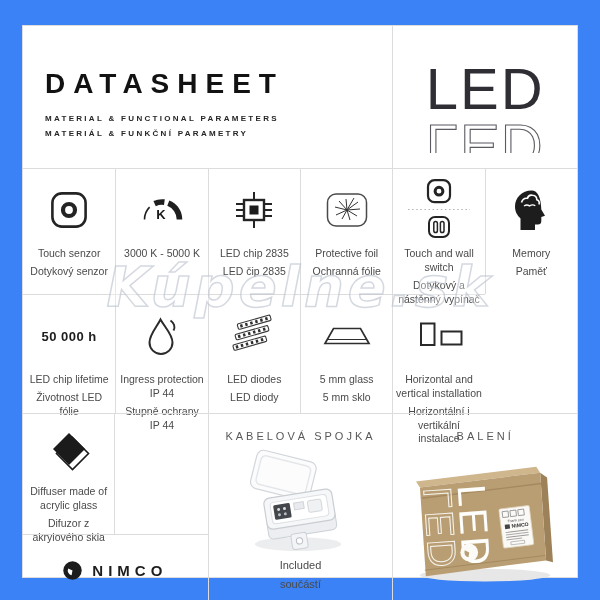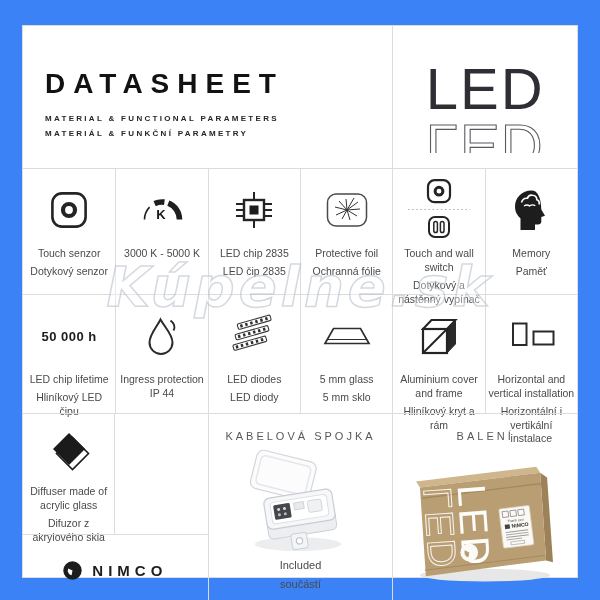--- a/index.html
+++ b/index.html
@@ -164,31 +164,32 @@
       </div>
       <div class="lbl en">Memory</div>
       <div class="lbl cz">Paměť</div>
     </div>
 
     <div class="cell fc">
       <div class="icon-box">
         <div class="hours">50 000 h</div>
       </div>
       <div class="lbl en">LED chip lifetime</div>
-      <div class="lbl cz">Hliníkový LED čipu</div>
+      <div class="lbl cz">Životnost LED fólie</div>
     </div>
 
     <div class="cell">
       <div class="icon-box">
         <svg width="40" height="42" viewBox="0 0 40 42">
           <path d="M18.5 4.5 C14.5 12.5 7.5 19.5 7.5 27.5 a11.5 11.5 0 0 0 23 0 C30.5 19.5 23 12.5 18.5 4.5 Z" fill="none" stroke="#2b2b2b" stroke-width="2"></path>
           <path d="M28.5 5.5 c3.5 2.5 5 6.5 3 10" fill="none" stroke="#2b2b2b" stroke-width="2"></path>
         </svg>
       </div>
       <div class="lbl en">Ingress protection IP 44</div>
+      <div class="lbl cz">Stupně ochrany IP 44</div>
     </div>
 
     <div class="cell">
       <div class="icon-box">
         <svg width="54" height="46" viewBox="0 0 54 46">
           <g transform="rotate(-16 27 23)">
             <g fill="none" stroke="#3a3a3a" stroke-width="1.1">
               <rect x="14" y="7" width="34" height="5.6" rx="1.4"></rect>
               <rect x="9" y="16.5" width="34" height="5.6" rx="1.4"></rect>
               <rect x="4" y="26" width="34" height="5.6" rx="1.4"></rect>
@@ -224,32 +225,20 @@
       <div class="icon-box">
         <svg width="50" height="24" viewBox="0 0 50 24">
           <path d="M3 19.5 L11.5 4.5 H38.5 L47 19.5 Z" fill="none" stroke="#2e2e2e" stroke-width="1.7"></path>
           <line x1="5" y1="15.5" x2="45" y2="15.5" stroke="#2e2e2e" stroke-width="1.1"></line>
         </svg>
       </div>
       <div class="lbl en">5 mm glass</div>
       <div class="lbl cz">5 mm sklo</div>
     </div>
 
-    <div class="cell">
-      <div class="icon-box">
-        <svg width="44" height="42" viewBox="0 0 44 42">
-          <polygon points="6,14 14.5,5 38.5,5 30,14" fill="#fff" stroke="#242424" stroke-width="2"></polygon>
-          <polygon points="30,14 38.5,5 38.5,29 30,38" fill="#2a2a2a" stroke="#2a2a2a" stroke-width="1"></polygon>
-          <rect x="6" y="14" width="24" height="24" fill="#fff" stroke="#242424" stroke-width="2.2"></rect>
-          <line x1="6" y1="38" x2="30" y2="14" stroke="#242424" stroke-width="2"></line>
-        </svg>
-      </div>
-      <div class="lbl en">Aluminium cover and frame</div>
-      <div class="lbl cz">Hliníkový kryt a rám</div>
-    </div>
 
     <div class="cell">
       <div class="icon-box">
         <svg width="50" height="28" viewBox="0 0 50 28">
           <rect x="7" y="1.5" width="13.5" height="21.5" fill="none" stroke="#2a2a2a" stroke-width="2"></rect>
           <rect x="27.5" y="9.5" width="20" height="13" fill="none" stroke="#2a2a2a" stroke-width="2"></rect>
         </svg>
       </div>
       <div class="lbl en">Horizontal and vertical installation</div>
       <div class="lbl cz">Horizontální i vertikální instalace</div>

